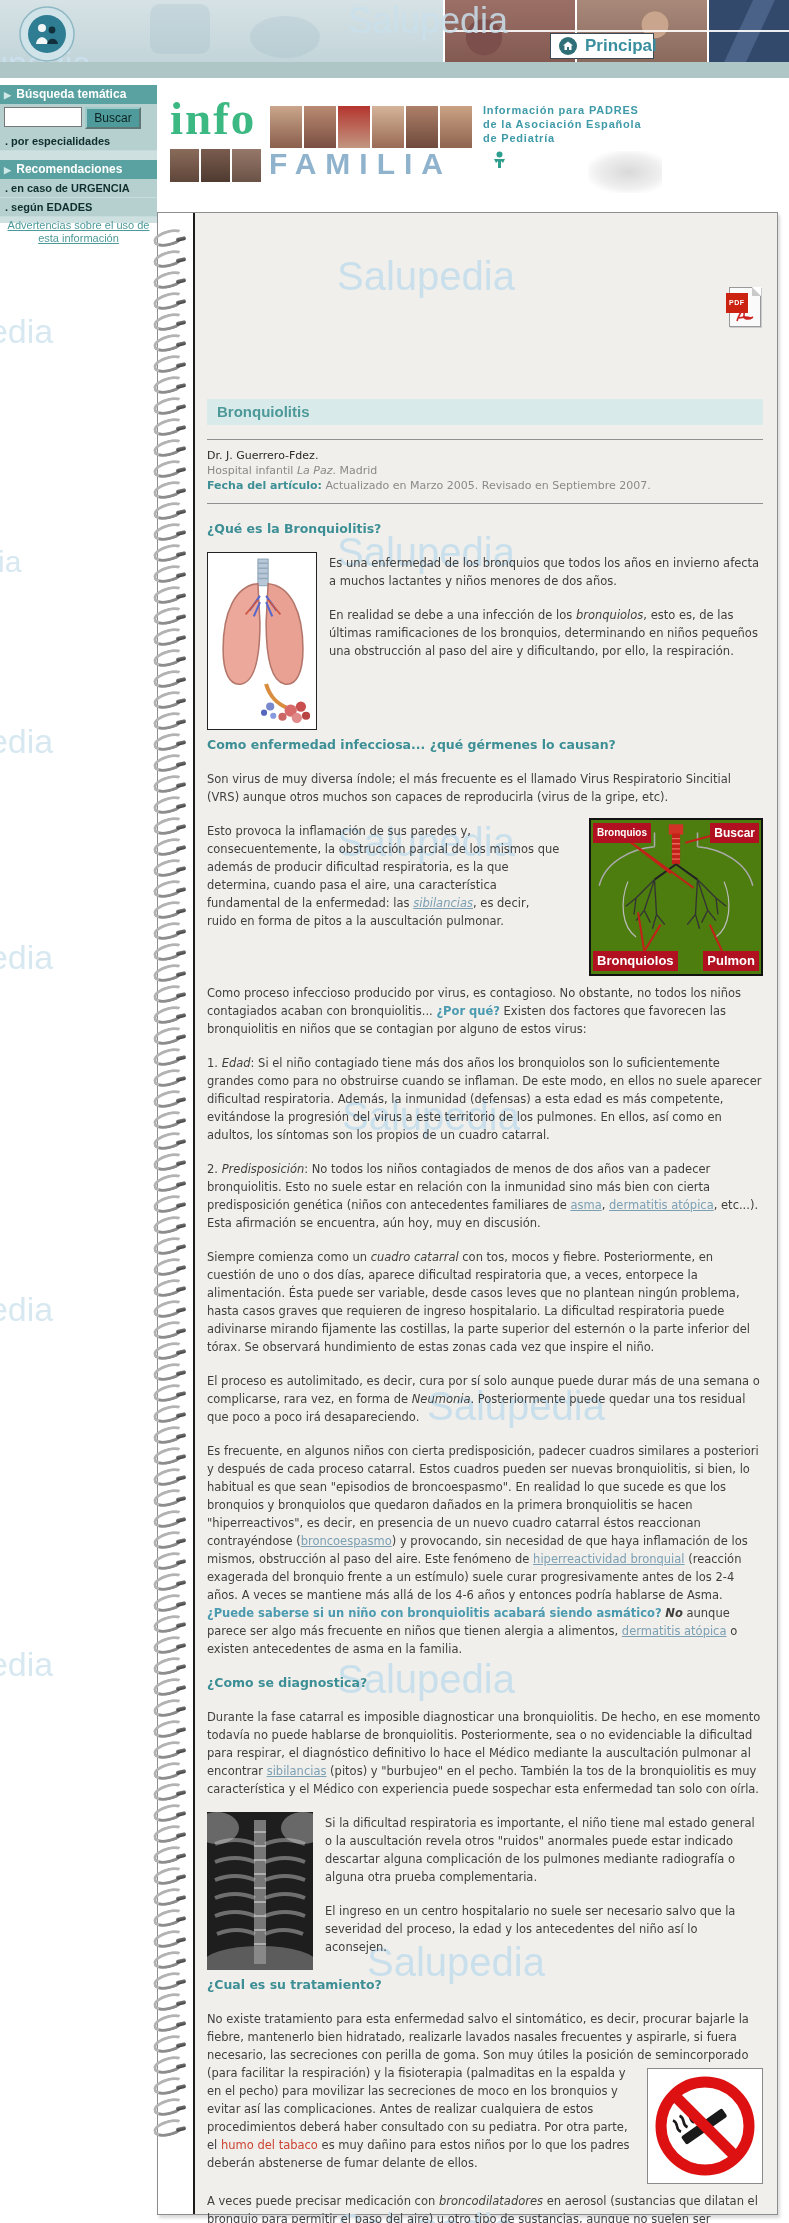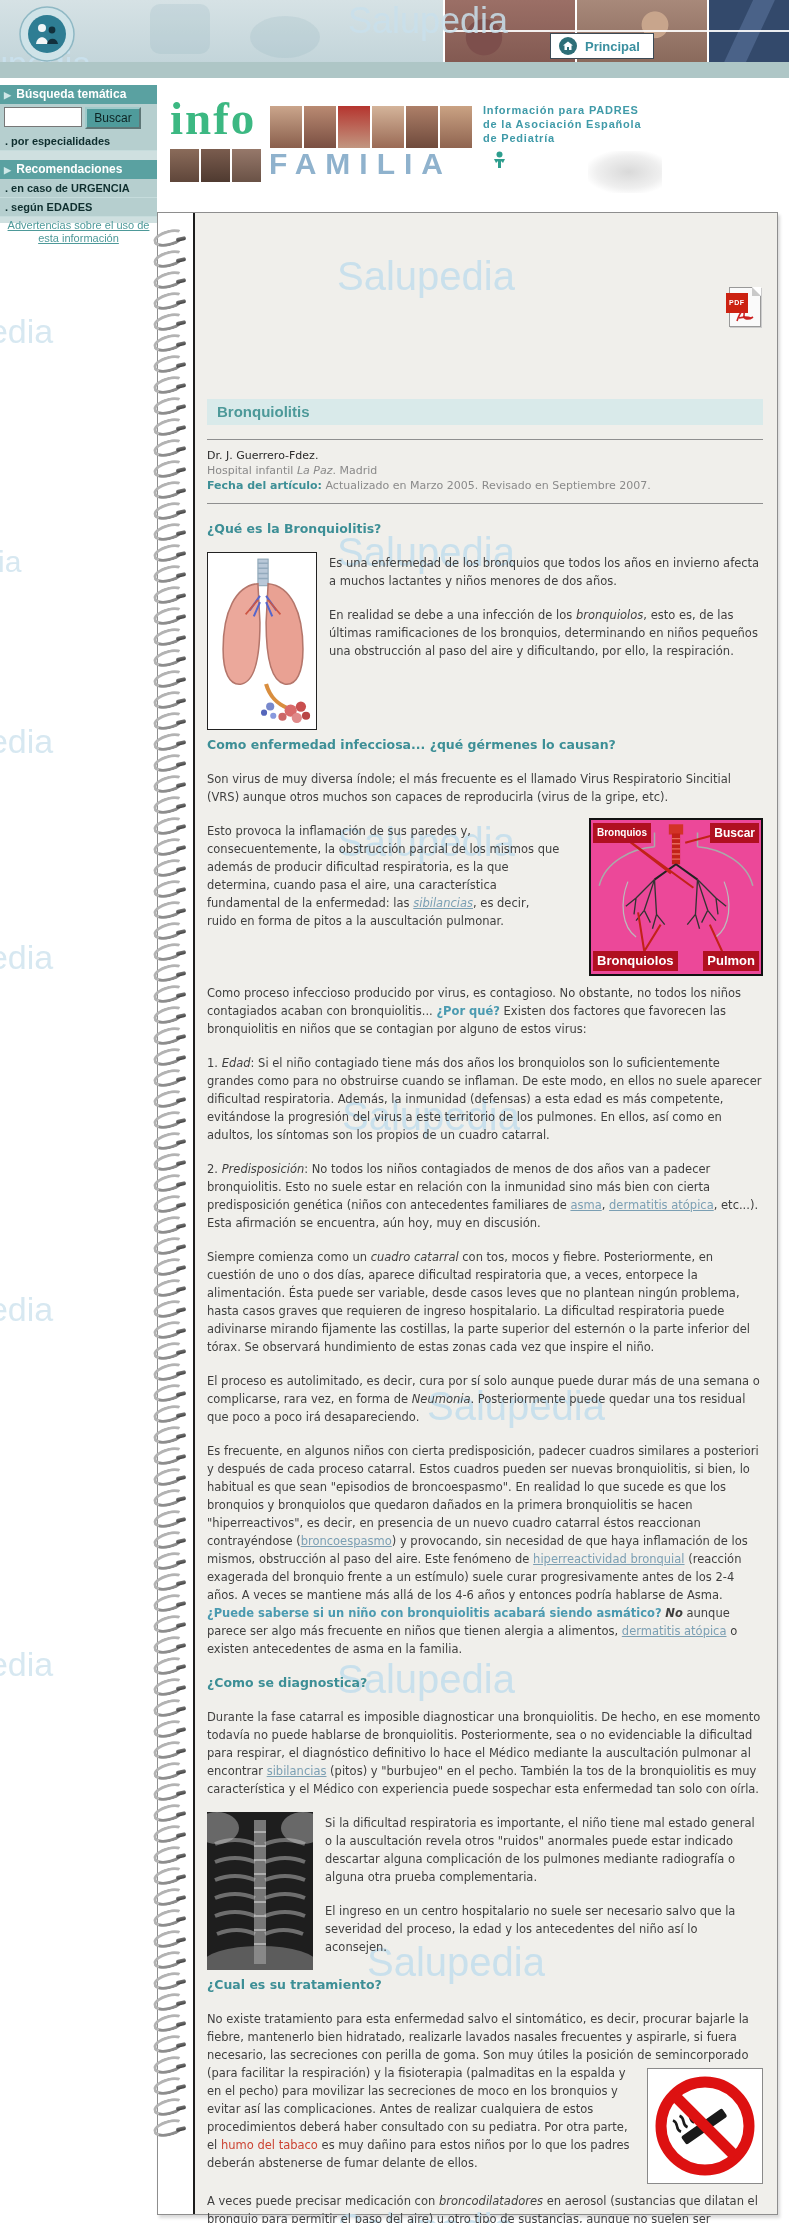--- a/index.html
+++ b/index.html
@@ -25,21 +25,21 @@
       radial-gradient(circle at 30% 60%, #7d4f4c 0 18%, transparent 19%),
       linear-gradient(#9b6f66,#835a52);}
   .photo-cell.c2{width:131px;background:
       radial-gradient(circle at 60% 40%, #c8a58c 0 15%, transparent 16%),
       linear-gradient(#a8897a,#8a6a5c);}
   .photo-cell.c3{width:80px;background:
       linear-gradient(115deg,#33496b 40%,#4a6288 41% 60%,#33496b 61%);}
   .photo-grid-h{position:absolute;left:443px;top:30px;width:346px;height:2px;background:#fff;opacity:.9;}
   .principal-btn{position:absolute;left:550px;top:33px;width:104px;height:26px;background:#fff;
       border:1px solid #3c4a55;display:flex;align-items:center;gap:8px;padding-left:8px;
-      font-weight:bold;color:#3a8f9f;font-size:13px;z-index:3;box-sizing:border-box;cursor:pointer;}
+      font-weight:bold;color:#3a8f9f;font-size:17px;z-index:3;box-sizing:border-box;cursor:pointer;}
   .principal-icon{width:18px;height:18px;border-radius:50%;background:#2e6f78;flex:0 0 18px;
       display:flex;align-items:center;justify-content:center;}
   .teal-band{position:absolute;left:0;top:62px;width:789px;height:16px;background:#aec6c6;}
   
   .sidebar-menu{position:absolute;left:0;top:85px;width:157px;background:#cfe0e0;z-index:2;}
   .menu-header{height:19px;background:#5aa1a1;color:#fff;font-weight:bold;font-size:12px;
       line-height:19px;padding-left:4px;cursor:pointer;}
   .menu-header .tri{color:#cfe8e8;font-size:9px;margin-right:2px;}
   .search-row{height:28px;background:#b6cfcf;padding:3px 0 0 4px;box-sizing:border-box;display:flex;gap:3px;}
   .search-row input{width:78px;height:20px;border:1px solid #777;box-sizing:border-box;font-size:11px;}
@@ -103,21 +103,21 @@
   
   .it{font-style:italic;} 
   .lk{color:#7b9fb3;text-decoration:underline;cursor:pointer;}
   .tb{color:#4a9ab0;font-weight:bold;}
   .bi{font-weight:bold;font-style:italic;}
   .rd{color:#cc4433;}
   .fl{color:#3d8f96;font-weight:bold;}
   
   .fig-lungs{float:left;width:104px;height:172px;background:#fff;border:1px solid #222;
       margin:2px 12px 6px 0;padding:2px;}
-  .fig-diagram{float:right;width:170px;height:154px;background:#ec4899;border:2px solid #111;
+  .fig-diagram{float:right;width:170px;height:154px;background:#4d7c0f;border:2px solid #111;
       margin:0 0 8px 28px;position:relative;}
   .diag-label{position:absolute;background:#b01020;color:#fff;font-weight:bold;
       padding:1px 4px;font-size:10px;font-family:"Liberation Sans",sans-serif;}
   .diag-label.big{font-size:13px;}
   .fig-xray{float:left;width:106px;height:158px;margin:2px 12px 6px 0;background:#151515;}
   .fig-nosmoke{float:right;width:114px;height:114px;border:1px solid #8a8a8a;background:#fff;
       margin:4px 0 8px 12px;}
   .pdf-icon{position:absolute;right:16px;top:74px;width:30px;height:38px;background:#fafafa;
       border:1px solid #999;box-shadow:1px 1px 0 #ccc;cursor:pointer;z-index:2;}
   .pdf-fold{position:absolute;right:-1px;top:-1px;width:0;height:0;

